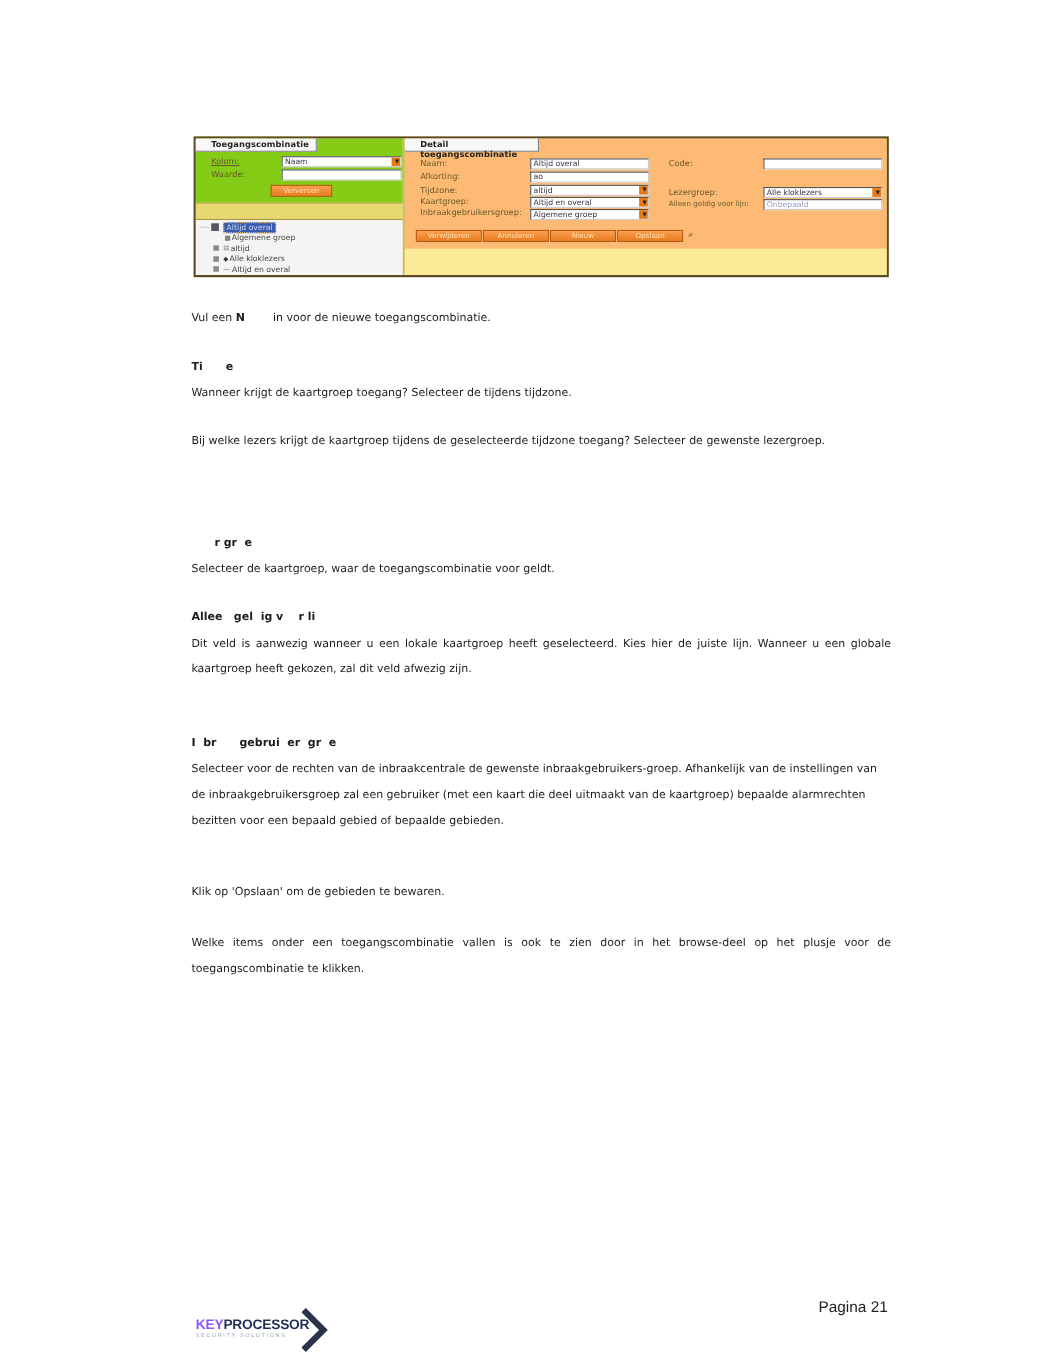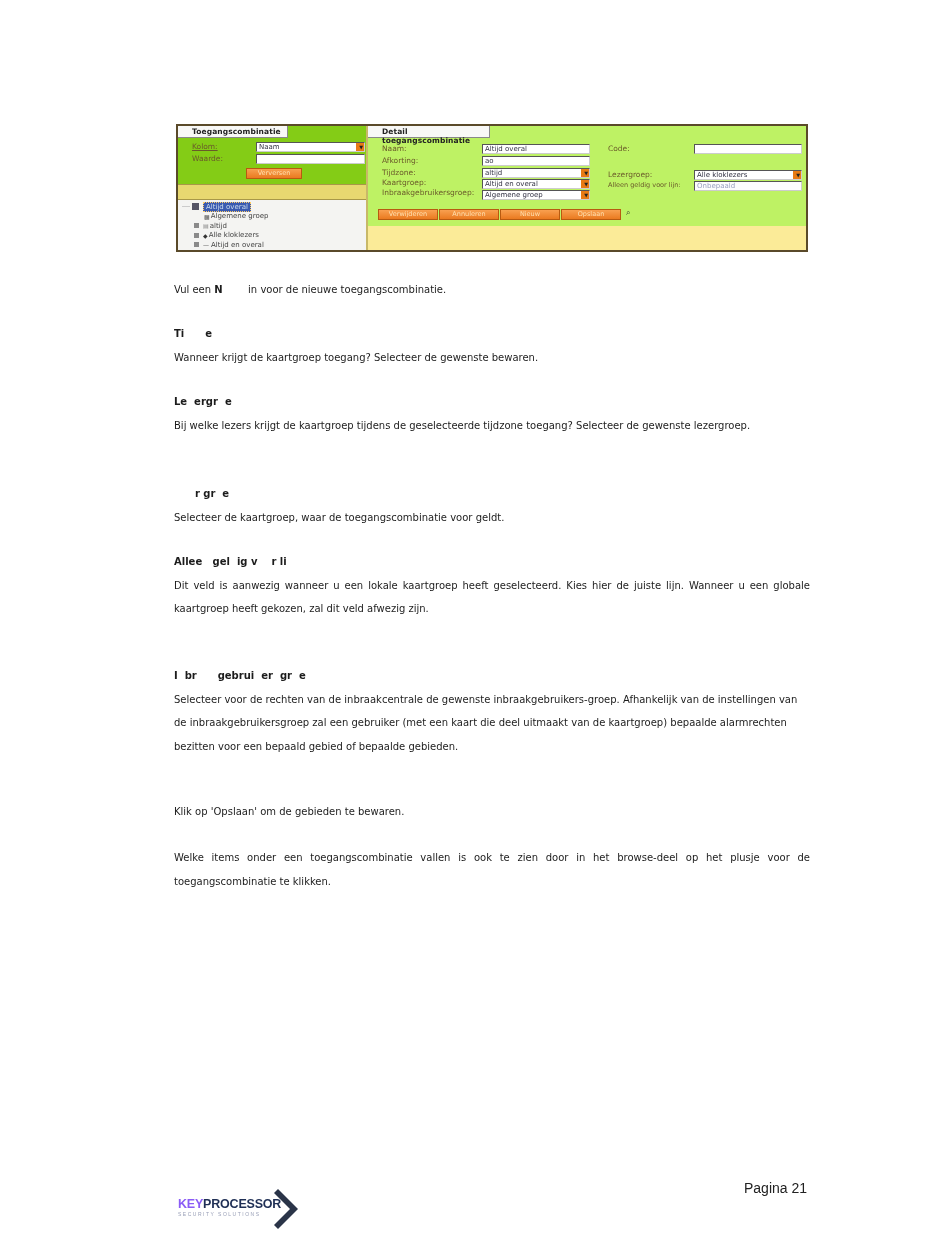--- a/index.html
+++ b/index.html
@@ -37,21 +37,21 @@
   .obtn {
     height: 11px; background: linear-gradient(#f8a050, #ea7a20); border: 1px solid #b85a10;
     color: #ffe0b0; font-size: 6.5px; text-align: center; line-height: 9px;
   }
   .left-band { height: 16px; background: #e8d870; border-top: 1px solid #a89848; border-bottom: 1px solid #a89848; }
   .tree { flex: 1; background: #f4f4f2; position: relative; padding: 2px 0 0 4px; font-size: 7px; color: #444; }
   .tnode { display: flex; align-items: center; height: 9.5px; white-space: nowrap; }
   .tsq { display: inline-block; width: 5px; height: 5px; background: #8a8a8a; margin-right: 4px; }
   .tsel { background: #3a5ab0; color: #cde; padding: 0 2px; border: 1px dotted #fc6; }
 
-  .right-panel { flex: 1; position: relative; background: #bef264; }
+  .right-panel { flex: 1; position: relative; background: #fdba74; }
   .right-panel .tab { left: 0; width: 122px; }
 
   
   .doc { position: absolute; left: 174px; width: 636px; font-size: 10px; line-height: 23.5px; color: #1c1c1c; text-align: justify; }
   .doc p { margin: 0; }
   .doc .h { font-weight: bold; white-space: pre; }
   .doc .pre { white-space: pre; }
 
   .footer-page { position: absolute; left: 744px; top: 1180px; font-family: "Liberation Sans", sans-serif; font-size: 14px; color: #222; }
   .logo { position: absolute; left: 178px; top: 1187px; width: 125px; height: 44px; }
@@ -161,25 +161,24 @@
     <div style="position:absolute; left:0; right:0; top:100px; height:24px; background:#fbeb98;"></div>
   </div>
 </div>
 
 <div class="doc" style="top:278px;">
   <p class="pre"><span>Vul een </span><b>N</b><span>        in voor de nieuwe toegangscombinatie.</span></p>
 </div>
 
 <div class="doc" style="top:322px;">
   <p class="h">Ti      e</p>
-  <p>Wanneer krijgt de kaartgroep toegang? Selecteer de gewenste bewaren.</p>
+  <p>Wanneer krijgt de kaartgroep toegang? Selecteer de tijdens tijdzone.</p>
 </div>
 
 <div class="doc" style="top:390px;">
-  <p class="h">Le  ergr  e</p>
   <p>Bij welke lezers krijgt de kaartgroep tijdens de geselecteerde tijdzone toegang? Selecteer de gewenste lezergroep.</p>
 </div>
 
 <div class="doc" style="top:482px;">
   <p class="h">      r gr  e</p>
   <p>Selecteer de kaartgroep, waar de toegangscombinatie voor geldt.</p>
 </div>
 
 <div class="doc" style="top:550px;">
   <p class="h">Allee   gel  ig v    r li</p>

